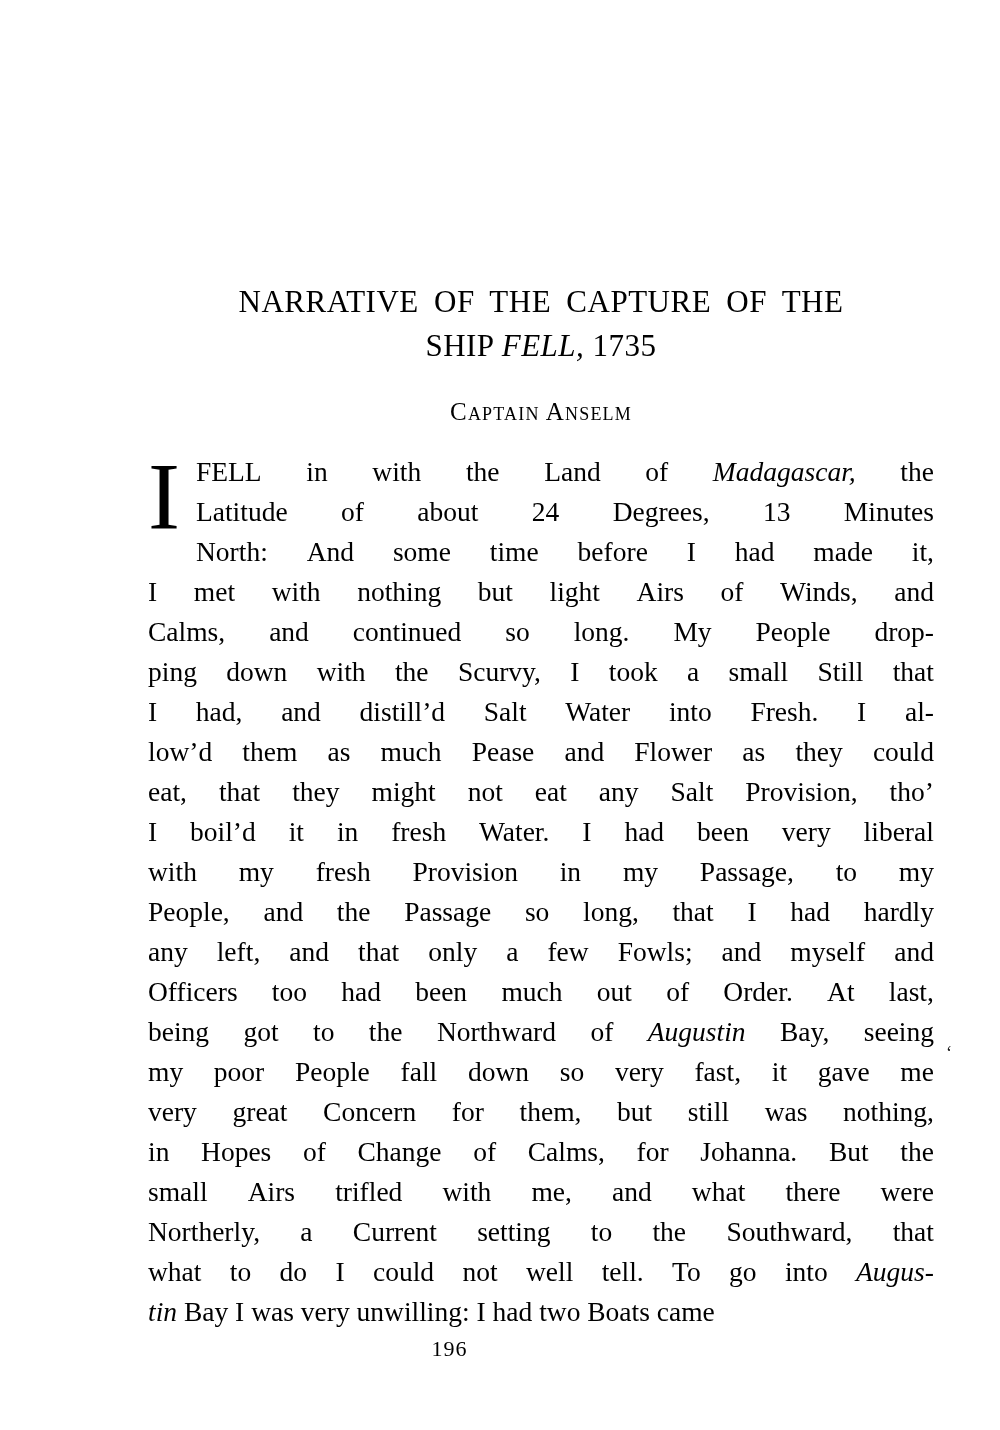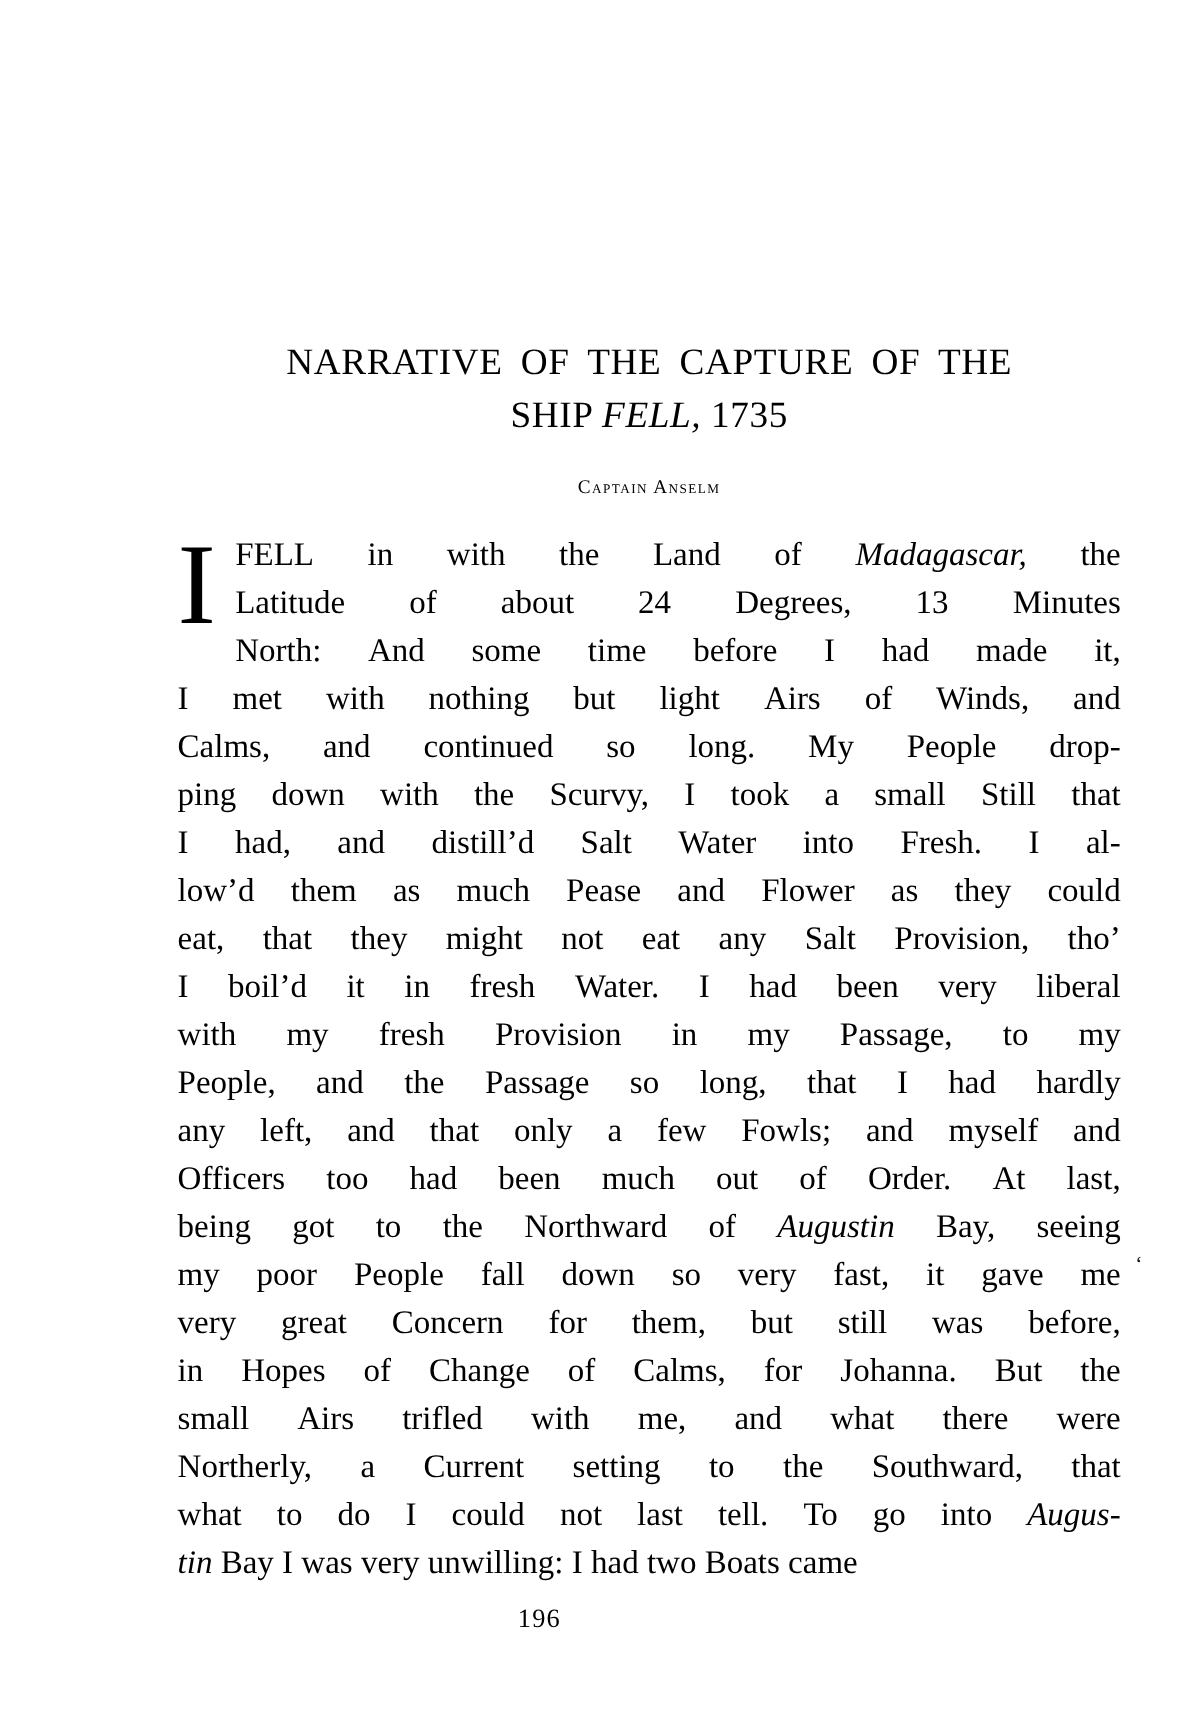--- a/index.html
+++ b/index.html
@@ -47,21 +47,21 @@
   .title-italic {
     font-style: italic;
   }
   .title-year {
     font-style: normal;
     margin-top: 19px;
   }
   .byline {
     text-align: center;
     margin: 30px 0 0 0;
-    font-size: 16px;
+    font-size: 25px;
     letter-spacing: 1.2px;
     font-variant: small-caps;
     font-weight: normal;
   }
   .body-text {
     margin: 26px 0 0 0;
     font-size: 27.5px;
     line-height: 40px;
     text-align: justify;
     text-justify: inter-word;
@@ -308,21 +308,21 @@
           </div>
           <div class="para-line just">
             <span>very</span>
             <span>great</span>
             <span>Concern</span>
             <span>for</span>
             <span>them,</span>
             <span>but</span>
             <span>still</span>
             <span>was</span>
-            <span>before,</span>
+            <span>nothing,</span>
           </div>
           <div class="para-line just">
             <span>in</span>
             <span>Hopes</span>
             <span>of</span>
             <span>Change</span>
             <span>of</span>
             <span>Calms,</span>
             <span>for</span>
             <span style="">Johanna.</span>
@@ -350,21 +350,21 @@
             <span>Southward,</span>
             <span>that</span>
           </div>
           <div class="para-line just">
             <span>what</span>
             <span>to</span>
             <span>do</span>
             <span>I</span>
             <span>could</span>
             <span>not</span>
-            <span>last</span>
+            <span>well</span>
             <span>tell.</span>
             <span>To</span>
             <span>go</span>
             <span>into</span>
             <span style="font-style: italic;">Augus-</span>
           </div>
           <div class="para-line" style="display: block;"><span style="font-style: italic;">tin</span> <span>Bay</span> <span>I</span> <span>was</span> <span>very</span> <span>unwilling:</span> <span>I</span> <span>had</span> <span>two</span> <span>Boats</span> <span>came</span></div>
         </div>
     </div>
 

